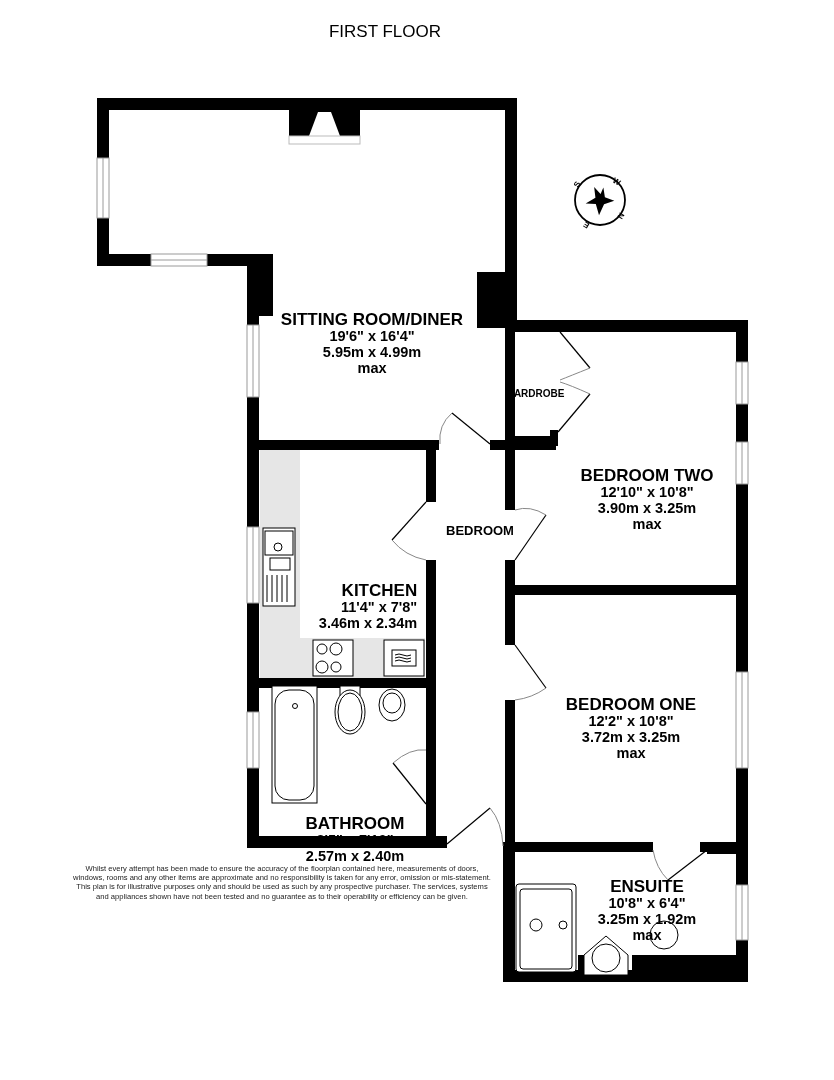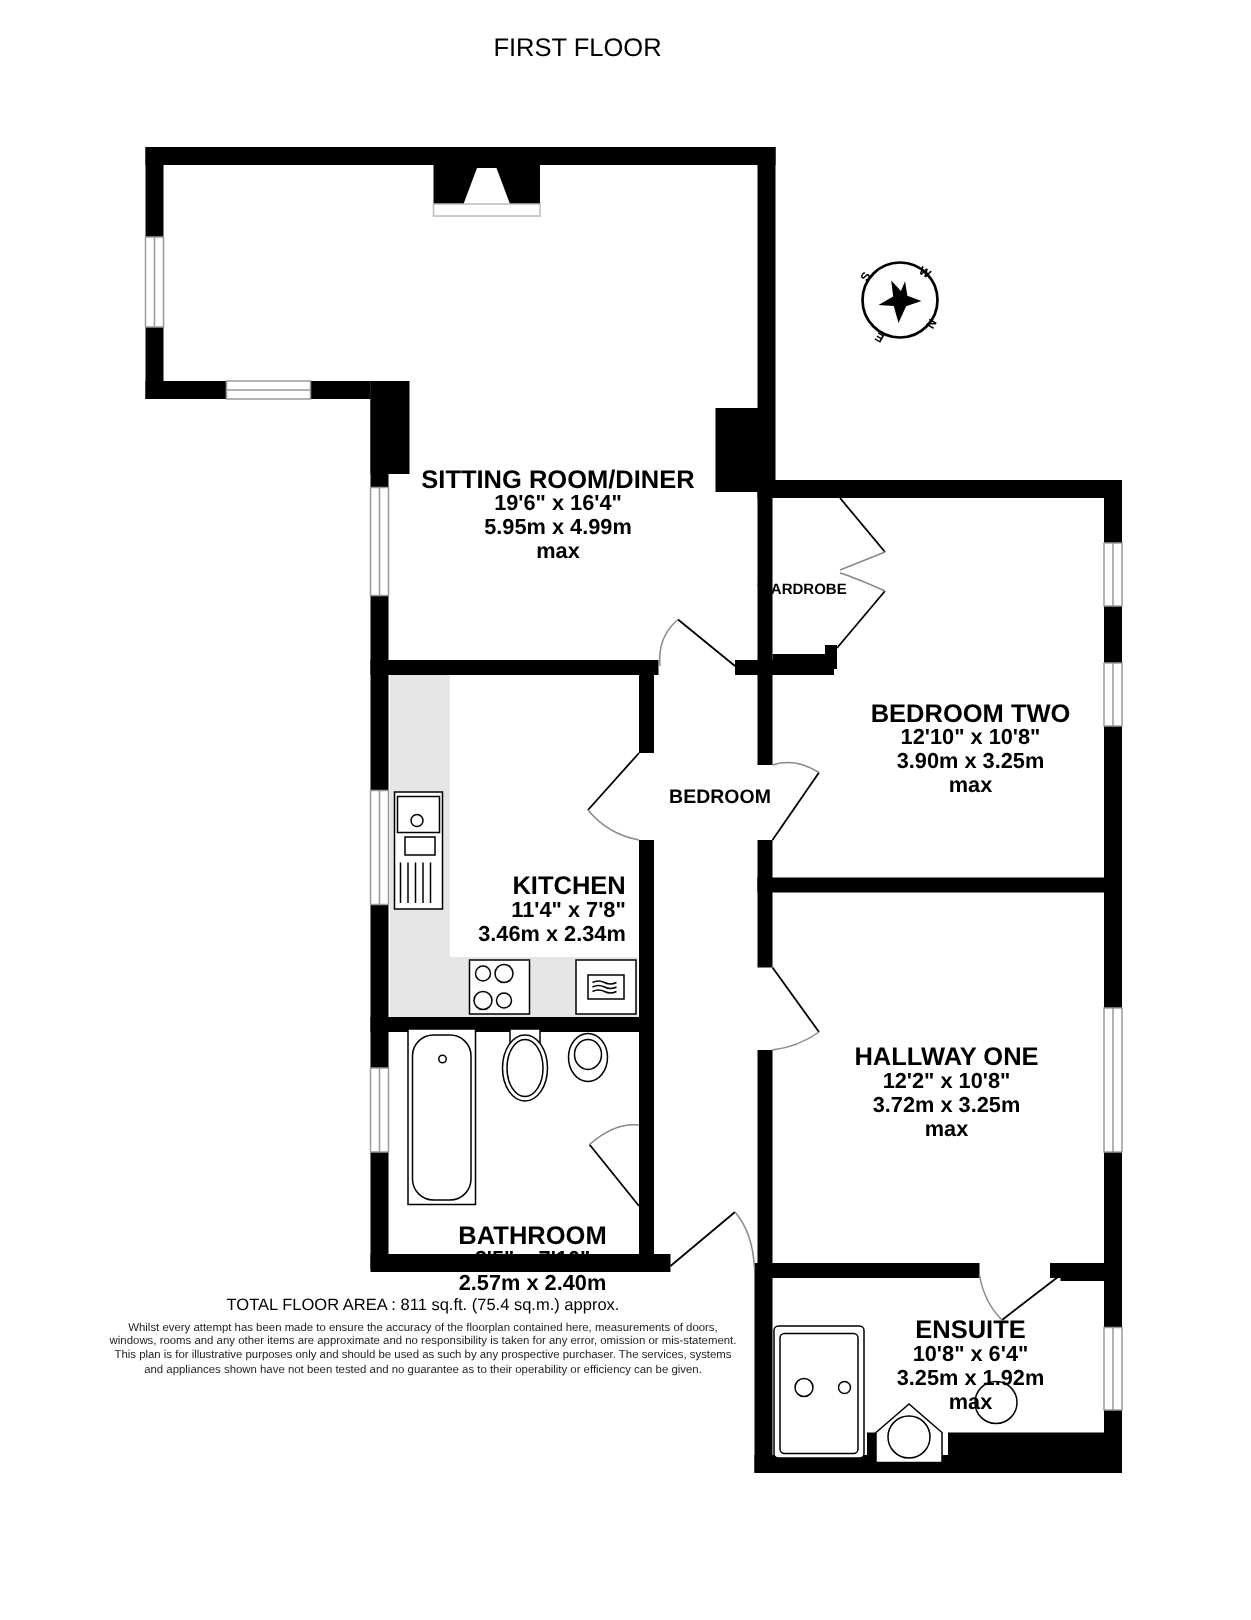--- a/index.html
+++ b/index.html
@@ -224,21 +224,21 @@
   <div>max</div>
 </div>
 
 <div class="room-label" style="left:368px; top:583px;text-align:right;">
   <div class="name">KITCHEN</div>
   <div>11'4"  x 7'8"</div>
   <div>3.46m  x 2.34m</div>
 </div>
 
 <div class="room-label" style="left:631px; top:697px;">
-  <div class="name">HALLWAY ONE</div>
+  <div class="name">BEDROOM ONE</div>
   <div>12'2"  x 10'8"</div>
   <div>3.72m  x 3.25m</div>
   <div>max</div>
 </div>
 
 <div class="room-label" style="left:355px; top:784px;margin-top:32px;">
   <div class="name">BATHROOM</div>
   <div>8'5"  x 7'10"</div>
   <div>2.57m  x 2.40m</div>
 </div>
@@ -250,15 +250,14 @@
   <div>max</div>
 </div>
 
 <div class="room-label" style="left:480px; top:523px; font-size:13px;">
   <div>BEDROOM</div>
 </div>
 
 <div class="small-label" style="left:505px; top:388px;">WARDROBE</div>
 
 <div class="footer">
-  <div class="total">TOTAL FLOOR AREA : 811 sq.ft. (75.4 sq.m.) approx.</div>
   <div class="disclaimer">Whilst every attempt has been made to ensure the accuracy of the floorplan contained here, measurements of doors, windows, rooms and any other items are approximate and no responsibility is taken for any error, omission or mis-statement. This plan is for illustrative purposes only and should be used as such by any prospective purchaser. The services, systems and appliances shown have not been tested and no guarantee as to their operability or efficiency can be given.</div>
 </div>
 
 </body></html>

